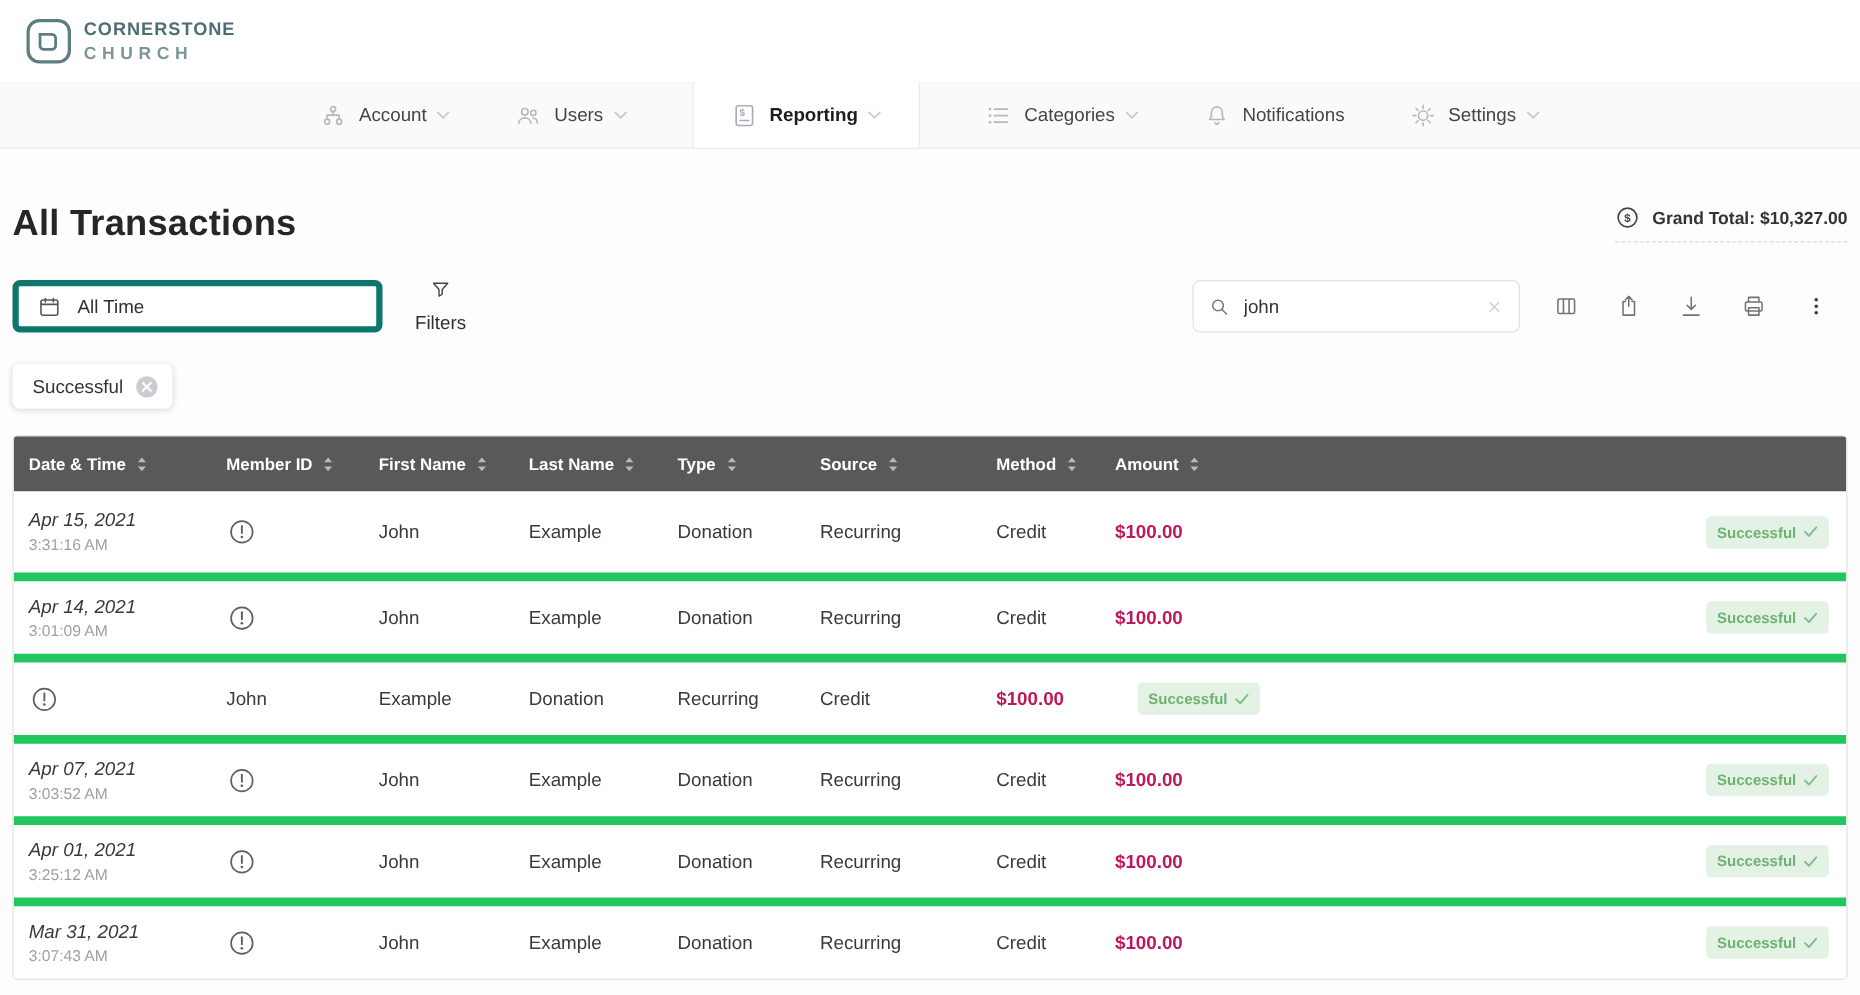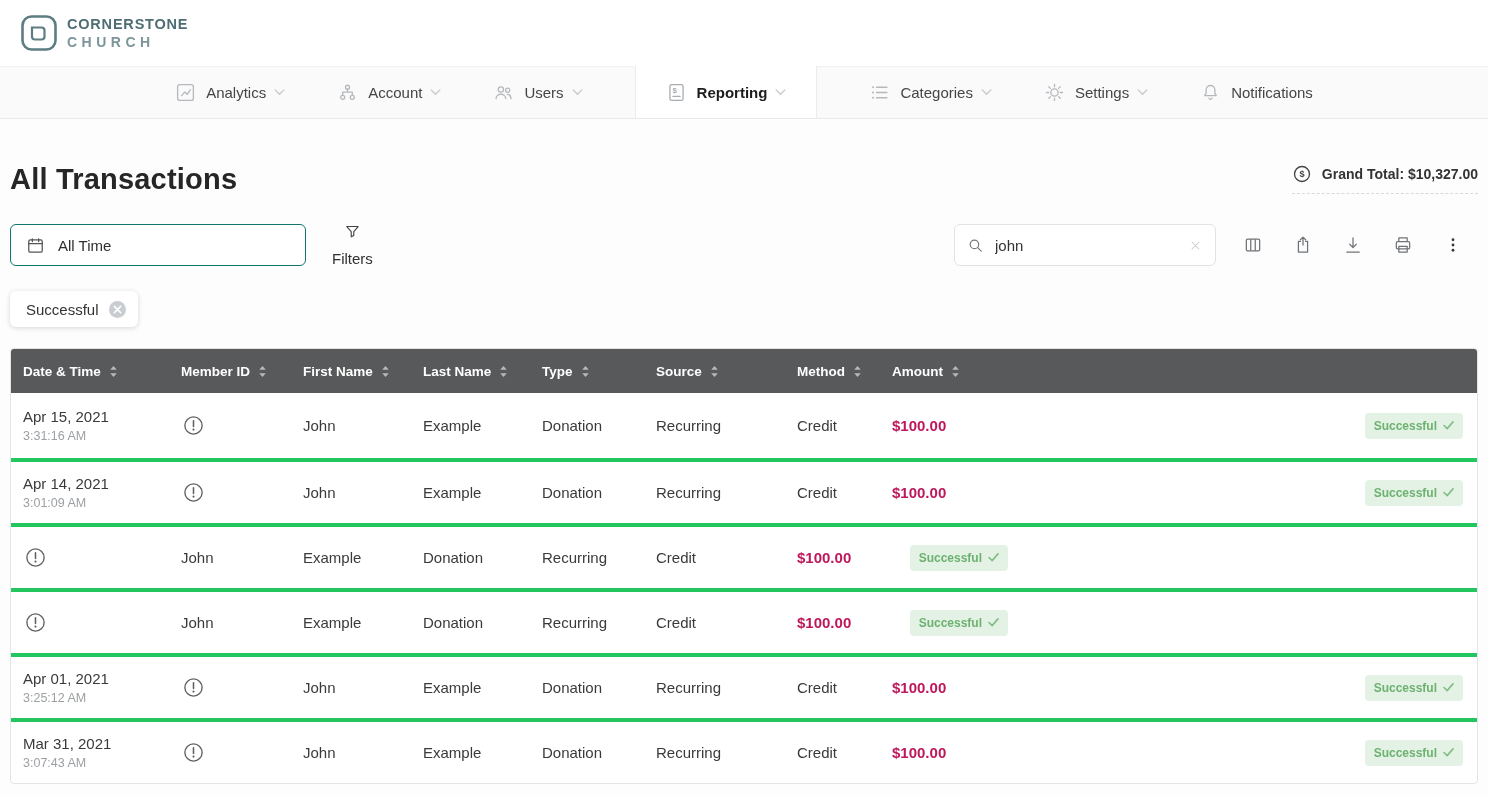--- a/index.html
+++ b/index.html
@@ -59,21 +59,21 @@
     display: flex; align-items: center; gap: 10px;
     font-size: 14px; font-weight: bold; color: #333;
     border-bottom: 1px dashed #d9d9d9;
     padding-bottom: 9px; margin-bottom: 2px;
   }
 
   
   .toolbar { margin-top: 27px; display: flex; align-items: center; }
   .select-box {
     width: 296px; height: 42px;
-    border: 1px solid #0f766e; border-radius: 6px; background: #fff;
+    border: 5px solid #0f766e; border-radius: 6px; background: #fff;
     display: flex; align-items: center; gap: 13px; padding: 0 15px;
     font-size: 15px; color: #2f2f2f; cursor: pointer;
   }
   .filters-btn {
     margin-left: 26px; display: flex; align-items: center; gap: 10px;
     background: none; border: none; font-size: 15px; color: #2f2f2f;
     font-family: inherit; cursor: pointer; padding: 0; flex-direction: column;
   }
   .search-box {
     margin-left: auto; width: 262px; height: 42px;
@@ -117,24 +117,24 @@
     display: grid;
     grid-template-columns: 158px 122px 120px 119px 114px 141px 95px 130px 1fr;
     padding-left: 12px;
     align-items: center;
   }
   .thead { background: #58595b; height: 44px; }
   .th {
     display: flex; align-items: center; gap: 8px;
     color: #fff; font-size: 13.5px; font-weight: bold; cursor: pointer;
   }
-  .trow { height: 65px; border-top: 4px solid #22c55e; cursor: pointer; }
+  .trow { height: 65px; border-top: 7px solid #22c55e; cursor: pointer; }
   .trow:first-child { border-top: none; }
   .cell { font-size: 15px; color: #3a3a3a; }
-  .c-date .date { font-size: 15px; color: #3a3a3a; }
+  .c-date .date { font-size: 15px; color: #3a3a3a; font-style: italic; }
   .c-date .time { font-size: 12.5px; color: #9da0a3; margin-top: 4px; }
   .info-btn { background: none; border: none; padding: 0; margin-left: 1px; display: flex; cursor: pointer; }
   .c-amount { font-weight: bold; color: #be185d; }
   .c-status { display: flex; justify-content: flex-end; padding-right: 14px; }
   .badge {
     display: inline-flex; align-items: center; gap: 6px;
     background: #e4f2e5; color: #6db271;
     font-size: 12px; font-weight: bold;
     padding: 6px 9px; border-radius: 4px; white-space: nowrap;
   }
@@ -153,34 +153,20 @@
     <span class="brand-text">
       <span class="brand-line1">CORNERSTONE</span>
       <span class="brand-line2">CHURCH</span>
     </span>
   </div>
 </header>
 
 <nav class="navbar">
   <div class="nav-inner">
 
-    <div class="nav-item">
-      <span class="nav-icon">
-        <svg width="21" height="21" viewBox="0 0 24 24" fill="none" stroke="#b5b9bd" stroke-width="1.5" stroke-linecap="round" stroke-linejoin="round">
-          <rect x="3" y="3" width="18" height="18" rx="2.5"></rect>
-            <path d="M7.5 15.5l3.5-4 3 2.5 3.5-5"></path>
-        </svg>
-      </span>
-      <span>Analytics</span>
-      <span class="caret">
-        <svg width="11" height="7" viewBox="0 0 12 8" fill="none">
-            <path d="M1 1l5 5 5-5" stroke="#c9c9c9" stroke-width="1.6" stroke-linecap="round"></path>
-          </svg>
-      </span>
-    </div>
 
     <div class="nav-item">
       <span class="nav-icon">
         <svg width="21" height="21" viewBox="0 0 24 24" fill="none" stroke="#b5b9bd" stroke-width="1.5" stroke-linecap="round" stroke-linejoin="round">
           <circle cx="12" cy="6" r="2.3"></circle>
             <circle cx="6.5" cy="17.5" r="2.3"></circle>
             <circle cx="17.5" cy="17.5" r="2.3"></circle>
           <path d="M12 8.3v3.2M12 11.5H6.5v3.6M12 11.5h5.5v3.6"></path>
         </svg>
       </span>
@@ -237,41 +223,41 @@
       <span>Categories</span>
       <span class="caret">
         <svg width="11" height="7" viewBox="0 0 12 8" fill="none">
             <path d="M1 1l5 5 5-5" stroke="#c9c9c9" stroke-width="1.6" stroke-linecap="round"></path>
           </svg>
       </span>
     </div>
 
     <div class="nav-item">
       <span class="nav-icon">
+        <svg width="21" height="21" viewBox="0 0 24 24" fill="none" stroke="#b5b9bd" stroke-width="1.5" stroke-linecap="round" stroke-linejoin="round">
+          <path d="M12 4a5 5 0 0 1 5 5v3.8l1.6 2.7H5.4L7 12.8V9a5 5 0 0 1 5-5z"></path>
+          <path d="M10.3 18.5a1.8 1.8 0 0 0 3.4 0"></path>
+        </svg>
+      </span>
+      <span>Notifications</span>
+    </div>
+
+    <div class="nav-item">
+      <span class="nav-icon">
         <svg width="21" height="21" viewBox="0 0 24 24" fill="none" stroke="#b5b9bd" stroke-width="1.5" stroke-linecap="round">
           <circle cx="12" cy="12" r="4.2"></circle>
           <path d="M12 2.8v2.6M12 18.6v2.6M2.8 12h2.6M18.6 12h2.6M5.5 5.5l1.8 1.8M16.7 16.7l1.8 1.8M18.5 5.5l-1.8 1.8M7.3 16.7l-1.8 1.8"></path>
         </svg>
       </span>
       <span>Settings</span>
       <span class="caret">
         <svg width="11" height="7" viewBox="0 0 12 8" fill="none">
             <path d="M1 1l5 5 5-5" stroke="#c9c9c9" stroke-width="1.6" stroke-linecap="round"></path>
           </svg>
       </span>
-    </div>
-
-    <div class="nav-item">
-      <span class="nav-icon">
-        <svg width="21" height="21" viewBox="0 0 24 24" fill="none" stroke="#b5b9bd" stroke-width="1.5" stroke-linecap="round" stroke-linejoin="round">
-          <path d="M12 4a5 5 0 0 1 5 5v3.8l1.6 2.7H5.4L7 12.8V9a5 5 0 0 1 5-5z"></path>
-          <path d="M10.3 18.5a1.8 1.8 0 0 0 3.4 0"></path>
-        </svg>
-      </span>
-      <span>Notifications</span>
     </div>
 
   </div>
 </nav>
 
 <main class="container">
 
   <div class="page-head">
     <h1 class="page-title">All Transactions</h1>
     <div class="grand-total">
@@ -535,20 +521,24 @@
       <span class="badge">
         <span>Successful</span>
         <svg width="11" height="9" viewBox="0 0 12 10" fill="none">
           <path d="M1 5l3.5 3.5L11 1" stroke="#82bf86" stroke-width="1.8" stroke-linecap="round" stroke-linejoin="round"></path>
         </svg>
       </span>
     </div>
   </div>
 
   <div class="trow">
+    <div class="cell c-date">
+      <div class="date">Apr 07, 2021</div>
+      <div class="time">3:03:52 AM</div>
+    </div>
     <div class="cell">
       <button class="info-btn">
         <svg width="23" height="23" viewBox="0 0 24 24" fill="none">
           <circle cx="12" cy="12" r="9" stroke="#5f5f5f" stroke-width="1.4"></circle>
           <path d="M12 7v6" stroke="#5f5f5f" stroke-width="1.6" stroke-linecap="round"></path>
           <circle cx="12" cy="16.3" r="1.1" fill="#5f5f5f"></circle>
         </svg>
       </button>
     </div>
     <div class="cell">John</div>

